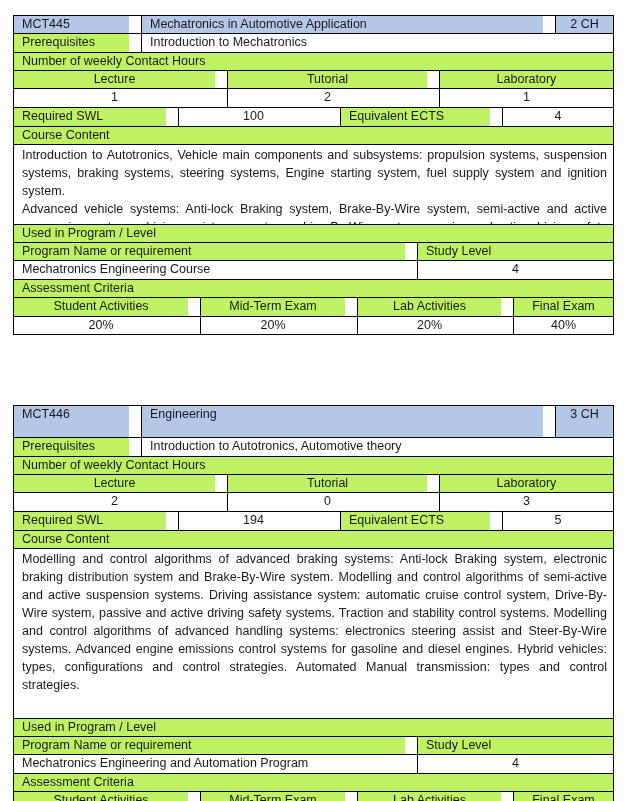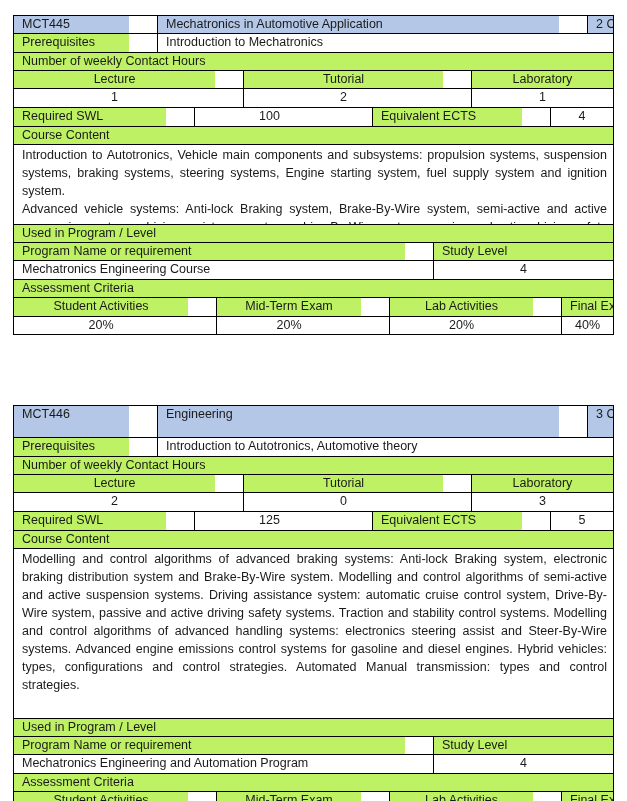--- a/index.html
+++ b/index.html
@@ -1,24 +1,24 @@
 <!DOCTYPE html>
 <html><head>
 <meta charset="utf-8">
 <style>
   html, body { margin: 0; padding: 0; background: #ffffff; }
   body { width: 627px; height: 801px; position: relative; overflow: hidden;
          font-family: "Liberation Sans", "DejaVu Sans", sans-serif; color: #1a1a1a; }
   .course { position: absolute; left: 13px; width: 601px; }
   #course-0 { top: 15px; }
   #course-1 { top: 405px; }
-  .row { display: flex; border-left: 1px solid #000; border-right: 1px solid #000; border-bottom: 1px solid #000; box-sizing: border-box; }
+  .row { display: flex; border-left: 1px solid #000; border-right: 1px solid #000; border-bottom: 1px solid #000; box-sizing: border-box; gap: 12px; }
   .row:first-child { border-top: 1px solid #000; }
   .cell { box-sizing: border-box; font-size: 12.5px; line-height: 17px; padding: 0 8px; white-space: nowrap; overflow: hidden; }
-  .cell + .cell { border-left: 1px solid #000; margin-left: 28px; }
+  .cell + .cell { border-left: 1px solid #000; }
   .blue { background: #b4c7e7; }
   .green { background: #bef264; }
   .white { background: #ffffff; }
   .center { text-align: center; }
   .content { white-space: normal; text-align: justify; line-height: 18px; padding: 1px 6px 2px 8px; font-size: 12.5px; }
   .content p { margin: 0; }
 </style>
 </head>
 <body>
 
@@ -106,21 +106,21 @@
     <div class="cell green center" style="width:200px">Tutorial</div>
     <div class="cell green center" style="flex:1">Laboratory</div>
   </div>
   <div class="row" style="height:19px">
     <div class="cell white center" style="width:201px">2</div>
     <div class="cell white center" style="width:200px">0</div>
     <div class="cell white center" style="flex:1">3</div>
   </div>
   <div class="row" style="height:19px">
     <div class="cell green" style="width:152px">Required SWL</div>
-    <div class="cell white center" style="width:150px">125</div>
+    <div class="cell white center" style="width:150px">194</div>
     <div class="cell green" style="width:150px">Equivalent ECTS</div>
     <div class="cell white center" style="flex:1">5</div>
   </div>
   <div class="row" style="height:18px">
     <div class="cell green" style="flex:1">Course Content</div>
   </div>
   <div class="row" style="height:170px">
     <div class="cell white content" style="flex:1">
       <p>Modelling and control algorithms of advanced braking systems: Anti-lock Braking system, electronic braking distribution system and Brake-By-Wire system. Modelling and control algorithms of semi-active and active suspension systems. Driving assistance system: automatic cruise control system, Drive-By-Wire system, passive and active driving safety systems. Traction and stability control systems. Modelling and control algorithms of advanced handling systems: electronics steering assist and Steer-By-Wire systems. Advanced engine emissions control systems for gasoline and diesel engines. Hybrid vehicles: types, configurations and control strategies. Automated Manual transmission: types and control strategies.</p>
     </div>

